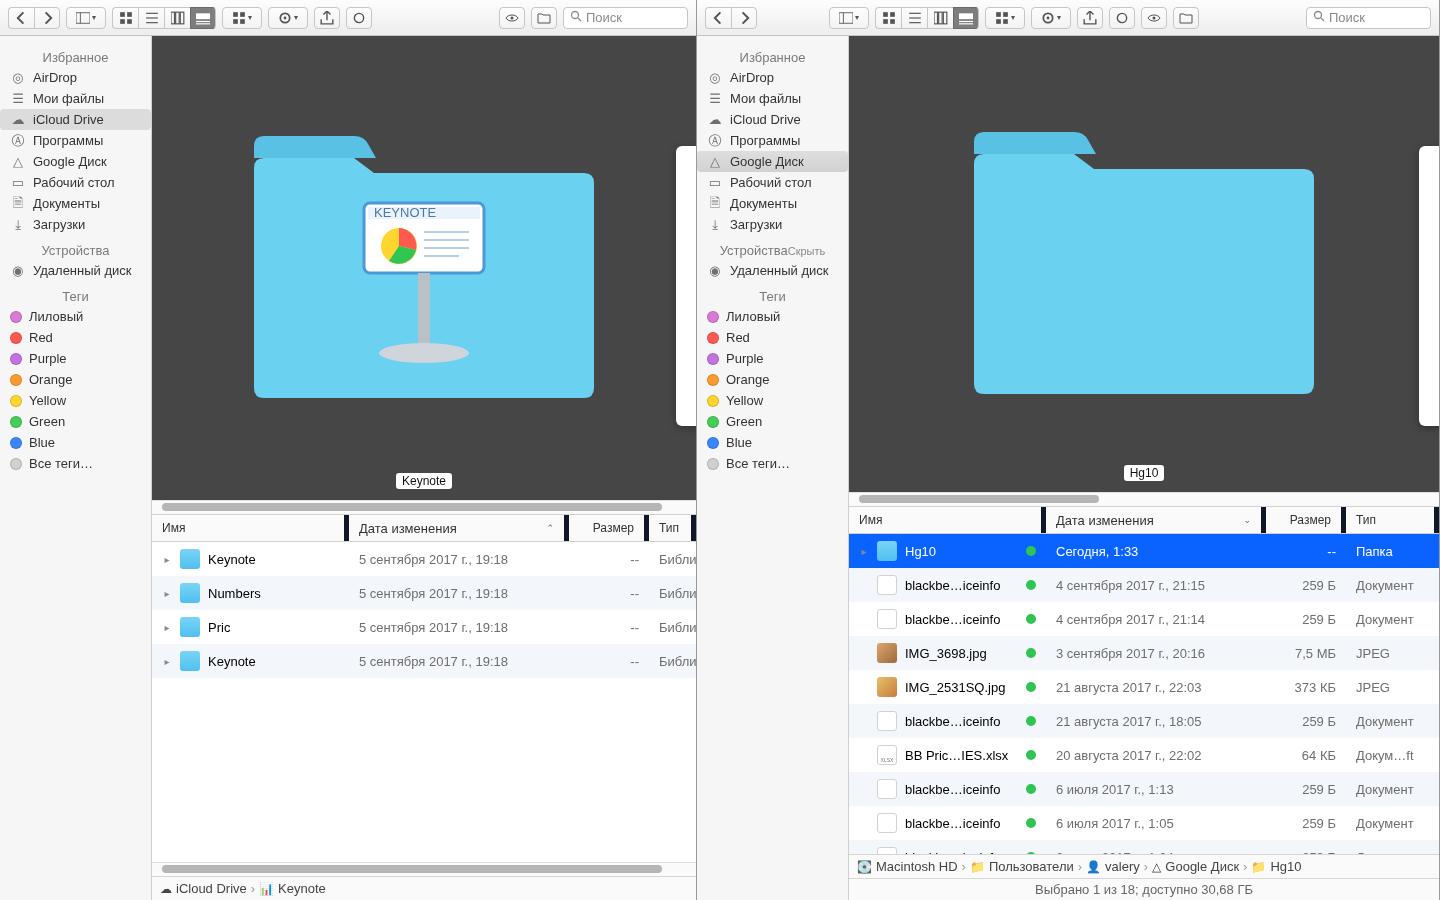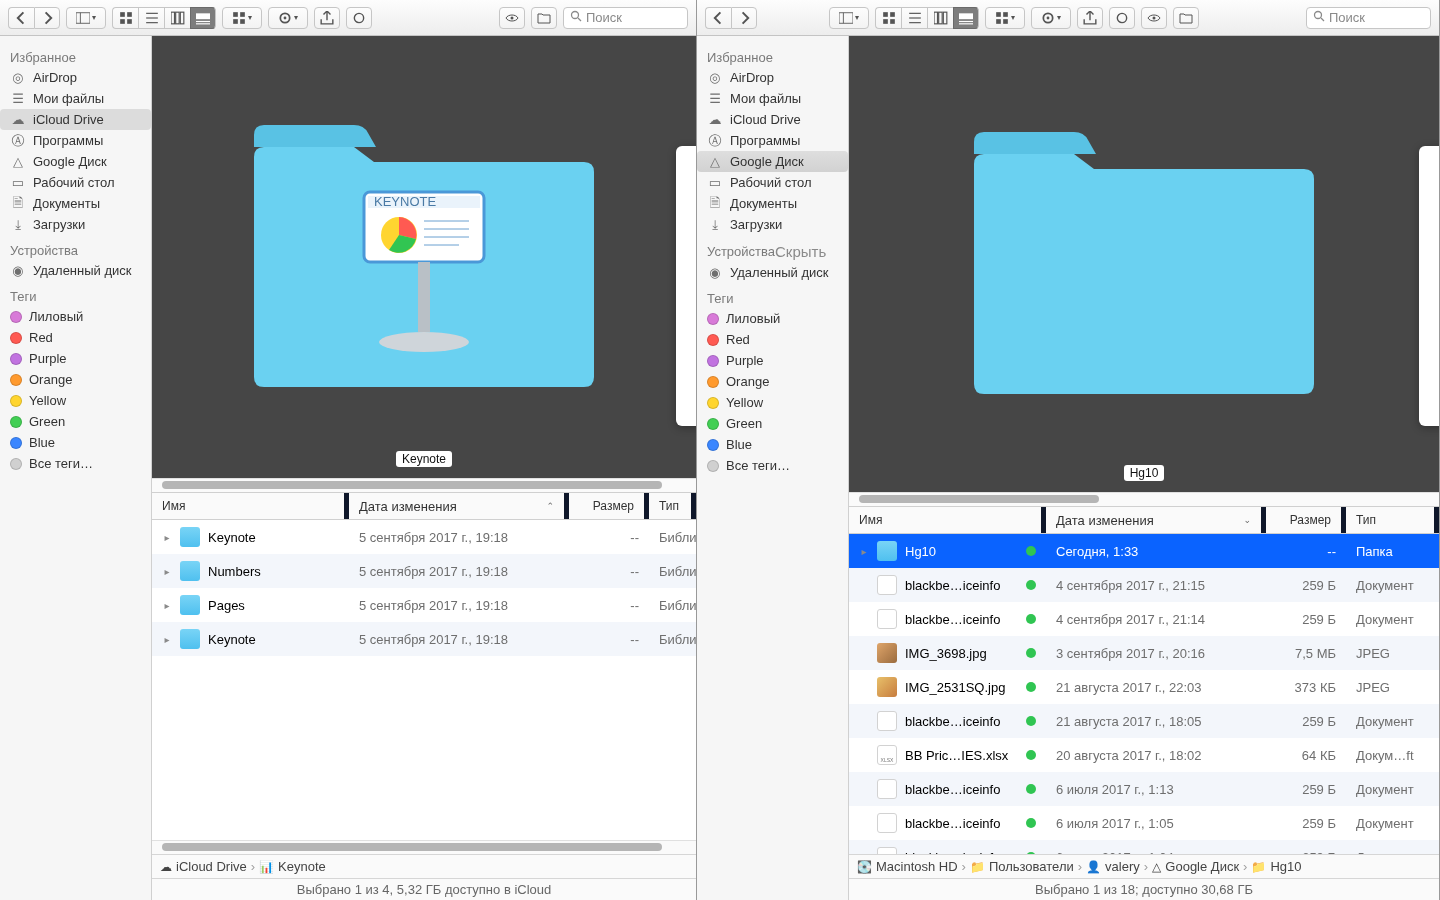--- a/index.html
+++ b/index.html
@@ -9,21 +9,21 @@
 .toolbar { height:36px; background:linear-gradient(#fdfdfd,#ededed); border-bottom:1px solid #c4c4c4; display:flex; align-items:center; gap:6px; padding:0 8px; }
 .tbtn { height:22px; min-width:26px; background:linear-gradient(#fdfdfd,#f3f3f3); border:1px solid #c6c6c6; border-radius:4px; display:flex; align-items:center; justify-content:center; color:#545454; cursor:default; }
 .tbtn.active{background:#7d7d7d;color:#fff;border-color:#6a6a6a;}
 .seggrp{display:flex;} .seggrp .tbtn{border-radius:0;border-right:none;} .seggrp .tbtn:first-child{border-top-left-radius:4px;border-bottom-left-radius:4px;} .seggrp .tbtn:last-child{border-top-right-radius:4px;border-bottom-right-radius:4px;border-right:1px solid #c6c6c6;}
 .tbtn svg{width:14px;height:14px;}
 .search{flex:0 0 125px;height:22px;border:1px solid #c6c6c6;border-radius:4px;background:#fff;display:flex;align-items:center;gap:4px;padding:0 6px;color:#8a8a8a;}
 .spacer{flex:1;}
 .body{flex:1;display:flex;overflow:hidden;}
 .sidebar{width:152px;background:#f6f6f6;border-right:1px solid #d0d0d0;padding:6px 0;overflow:auto;}
 .window.right .sidebar{width:152px;}
-.shead{padding:8px 10px 2px;color:#7a7a7a;font-size:11px;display:flex;justify-content:flex-start;align-items:center;}
+.shead{padding:8px 10px 2px;color:#7a7a7a;font-size:11px;display:flex;justify-content:center;align-items:center;}
 .sitem{height:21px;display:flex;align-items:center;gap:7px;padding:0 10px;color:#333;border-radius:4px;margin:0 0px;}
 .sitem.sel{background:#dcdcdc;}
 .sitem.sel2{background:linear-gradient(#dedede,#d2d2d2);}
 .sicon{width:16px;height:16px;display:flex;align-items:center;justify-content:center;color:#6f6f6f;}
 .tagdot{width:12px;height:12px;border-radius:6px;border:1px solid rgba(0,0,0,.15);}
 .main{flex:1;display:flex;flex-direction:column;background:#fff;overflow:hidden;}
 .preview{flex:1;background:#464646;display:flex;align-items:center;justify-content:center;position:relative;overflow:hidden;}
 .folderbig{width:360px;height:280px;position:relative;}
 .foldershape{position:absolute;inset:0;}
 .fcap{width:500px;text-align:center;position:absolute;bottom:12px;left:50%;transform:translateX(-50%);} 
@@ -296,21 +296,21 @@
                 <span style="flex:1;overflow:hidden;text-overflow:ellipsis;white-space:nowrap">Numbers</span>
               </div>
               <div class="cell date">5 сентября 2017 г., 19:18</div>
               <div class="cell size">--</div>
               <div class="cell kind">Библиотека</div>
             </div>
             <div class="row">
               <div class="cell name">
                 <span class="disc">▸</span>
                 <span class="ficon folder"></span>
-                <span style="flex:1;overflow:hidden;text-overflow:ellipsis;white-space:nowrap">Pages</span>
+                <span style="flex:1;overflow:hidden;text-overflow:ellipsis;white-space:nowrap">Pric</span>
               </div>
               <div class="cell date">5 сентября 2017 г., 19:18</div>
               <div class="cell size">--</div>
               <div class="cell kind">Библиотека</div>
             </div>
             <div class="row">
               <div class="cell name">
                 <span class="disc">▸</span>
                 <span class="ficon folder"></span>
                 <span style="flex:1;overflow:hidden;text-overflow:ellipsis;white-space:nowrap">Keynote</span>
@@ -323,23 +323,20 @@
         </div>
       <div class="scroll-h">
           <div class="thumb" style="left:10px;width:500px"></div>
         </div>
       <div class="path" id="path-left">
           <span style="font-size: 12px;">☁</span>
           <span> iCloud Drive</span>
           <span class="chev">›</span>
           <span style="font-size: 12px;">📊</span>
           <span> Keynote</span>
-        </div>
-      <div class="status">
-          <span>Выбрано 1 из 4, 5,32 ГБ доступно в iCloud</span>
         </div>
     </div>
   </div>
 </div>
 
 <div class="window right">
   <div class="toolbar">
     <div class="seggrp">
       <div class="tbtn">
           <svg viewBox="0 0 10 10">
@@ -469,21 +466,21 @@
       <div class="sitem">
           <span class="sicon">🗎</span>
           <span>Документы</span>
         </div>
       <div class="sitem">
           <span class="sicon">⤓</span>
           <span>Загрузки</span>
         </div>
       <div class="shead">
           <span>Устройства</span>
-          <span style="color:#8a8a8a;font-size:15px">Скрыть</span>
+          <span style="color:#8a8a8a;font-size:11px">Скрыть</span>
         </div>
       <div class="sitem">
           <span class="sicon">◉</span>
           <span>Удаленный диск</span>
         </div>
       <div class="shead">
           <span>Теги</span>
         </div>
       <div id="tags-right">
           <div class="sitem">
@@ -611,21 +608,21 @@
               <div class="cell size">259 Б</div>
               <div class="cell kind">Документ</div>
             </div>
             <div class="row">
               <div class="cell name">
                 <span class="disc"></span>
                 <span class="ficon xls"></span>
                 <span style="flex:1;overflow:hidden;text-overflow:ellipsis;white-space:nowrap">BB Pric…IES.xlsx</span>
                 <span class="statusdot"></span>
               </div>
-              <div class="cell date">20 августа 2017 г., 18:02</div>
+              <div class="cell date">20 августа 2017 г., 22:02</div>
               <div class="cell size">64 КБ</div>
               <div class="cell kind">Докум…ft</div>
             </div>
             <div class="row">
               <div class="cell name">
                 <span class="disc"></span>
                 <span class="ficon doc"></span>
                 <span style="flex:1;overflow:hidden;text-overflow:ellipsis;white-space:nowrap">blackbe…iceinfo</span>
                 <span class="statusdot"></span>
               </div>

